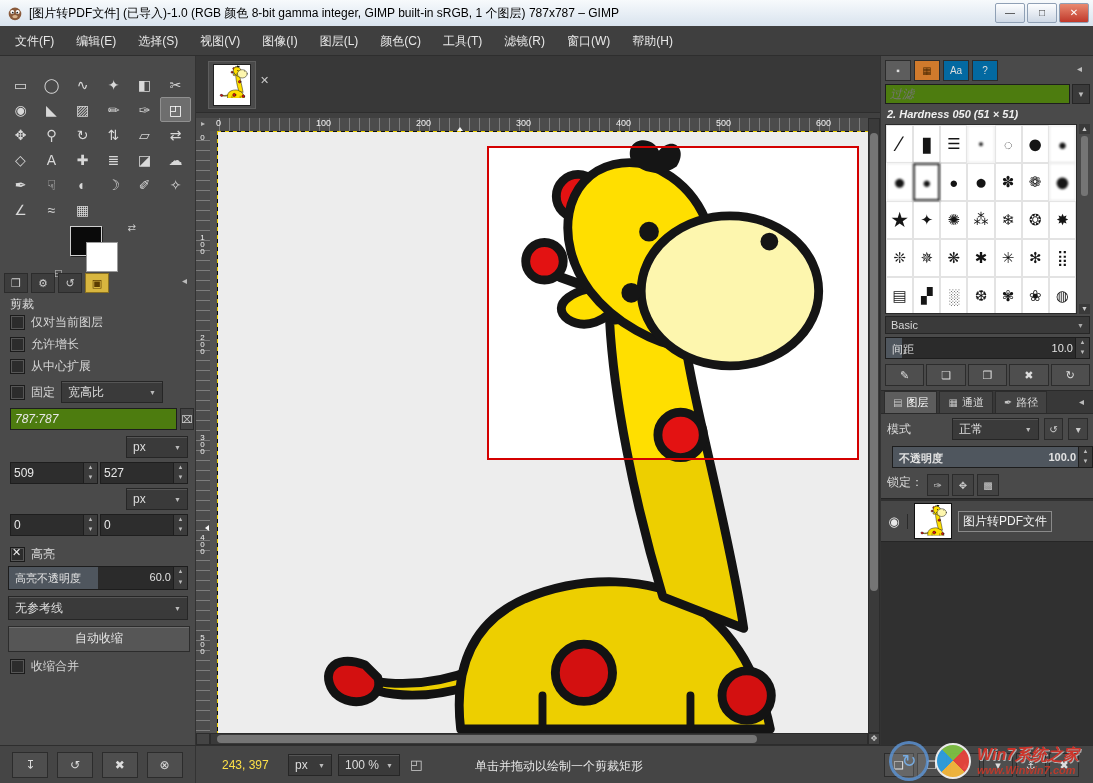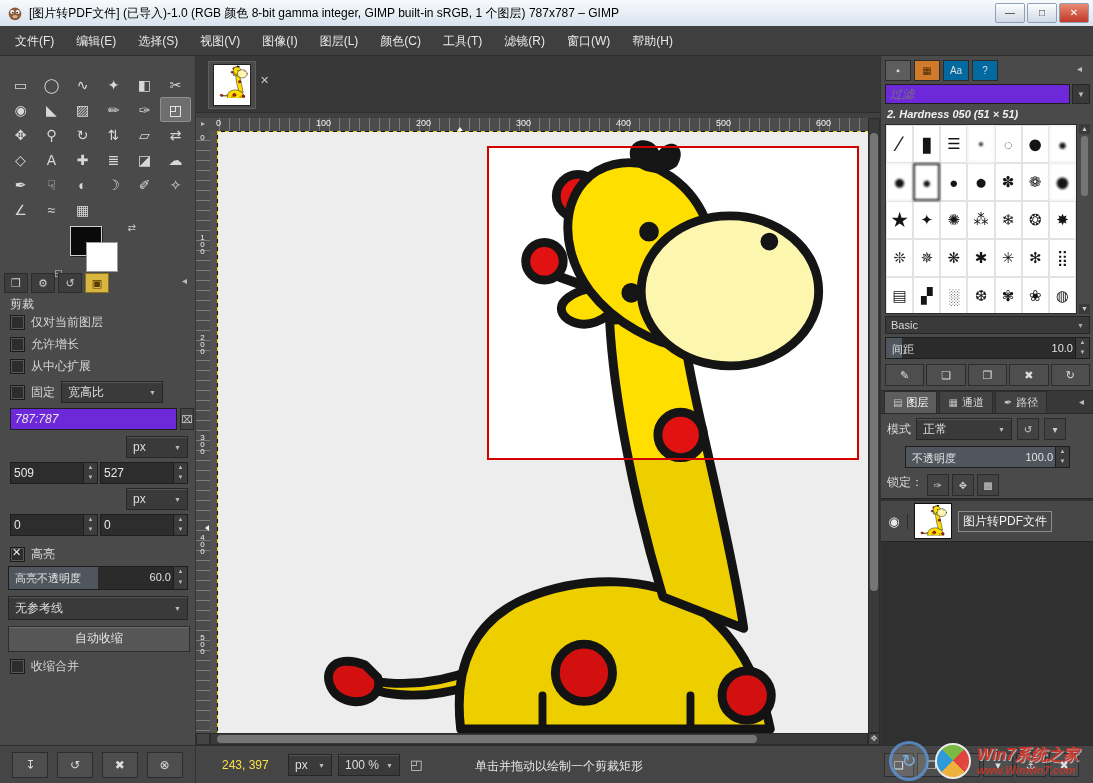--- a/index.html
+++ b/index.html
@@ -46,21 +46,21 @@
   
   #tooloptions{left:0;top:240px;width:196px;height:449px;}
   .to-title{position:absolute;left:10px;top:0;color:#dcdcdc;font-size:12px;}
   .cbrow{position:absolute;left:10px;display:flex;align-items:center;gap:6px;height:20px;}
   .cb{width:13px;height:13px;background:#2c2c2c;border:1px solid #1b1b1b;box-shadow:inset 0 0 0 1px #565656;position:relative;flex:0 0 auto;}
   .cb[data-checked="true"]::after{content:"✕";position:absolute;left:1px;top:-2px;font-size:11px;color:#f0f0f0;}
   .cblabel{color:#d6d6d6;font-size:12px;white-space:nowrap;}
   .ddbtn{background:#3a3a3a;border:1px solid #262626;box-shadow:inset 0 1px 0 #555;color:#ddd;font-size:12px;
          display:flex;align-items:center;padding:0 6px;box-sizing:border-box;}
   .ddbtn::after{content:"▼";font-size:7px;margin-left:auto;color:#bbb;padding-left:6px;}
-  .tinput{background:#6d28d9;border:1px solid #1e1e1e;color:#e8e8e8;font-style:italic;font-size:12px;
+  .tinput{background:#4d7c0f;border:1px solid #1e1e1e;color:#e8e8e8;font-style:italic;font-size:12px;
           padding:2px 4px;box-sizing:border-box;font-family:"Liberation Sans","DejaVu Sans",sans-serif;}
   .spin{position:absolute;height:22px;background:#2d2d2d;border:1px solid #1e1e1e;display:flex;align-items:center;box-sizing:border-box;}
   .spin input{flex:1;background:transparent;border:none;color:#e8e8e8;font-size:12px;width:100%;padding:0 3px;outline:none;
               font-family:"Liberation Sans","DejaVu Sans",sans-serif;}
   .spinbtns{width:13px;height:100%;display:flex;flex-direction:column;border-left:1px solid #1e1e1e;}
   .spinbtns span{flex:1;font-size:6px;line-height:9px;text-align:center;color:#bbb;background:#3c3c3c;}
   .labelrow{position:absolute;left:10px;color:#d6d6d6;font-size:12px;margin-top:24px;}
   .slider{position:absolute;background:#2b2b2b;border:1px solid #1d1d1d;height:24px;box-sizing:border-box;overflow:hidden;}
   .slider .fill{position:absolute;left:0;top:0;bottom:0;background:#4f565e;}
   .slider .slabel{position:absolute;left:6px;top:4px;color:#e2e2e2;font-size:11px;}
@@ -139,24 +139,24 @@
 
   #layertabs{position:absolute;left:0;top:334px;width:213px;height:24px;background:#383838;border-top:1px solid #2a2a2a;
              border-bottom:1px solid #2a2a2a;display:flex;align-items:flex-end;padding-left:3px;box-sizing:border-box;}
   .ltab{height:21px;display:flex;align-items:center;gap:4px;padding:0 8px;background:#424242;border:1px solid #2c2c2c;
         border-bottom:none;color:#d9d9d9;font-size:11px;margin-right:2px;}
   .ltab[data-cls="active"]{background:#5d5d5d;color:#fff;}
   .ltab .ticon{font-size:10px;color:#c6c6c6;}
   #ltcollapse{margin-left:auto;margin-right:5px;color:#bbb;font-size:10px;align-self:center;}
 
   #moderow{position:absolute;left:6px;top:362px;width:201px;height:22px;display:flex;align-items:center;gap:5px;}
-  #modedd{width:96px;height:22px;}
+  #modedd{width:96px;height:22px;margin-left:36px;}
   .miniicon{width:20px;height:20px;background:#434343;border:1px solid #2b2b2b;color:#ccc;font-size:10px;
             display:flex;align-items:center;justify-content:center;}
-  #opacityslider{left:24px;top:390px;width:165px;}
+  #opacityslider{left:11px;top:390px;width:201px;font-weight:bold;}
   #lockrow{position:absolute;left:6px;top:418px;width:201px;height:20px;display:flex;gap:4px;}
   #layerlist{position:absolute;left:0;top:442px;width:213px;height:247px;background:#303030;border-top:1px solid #242424;}
   #layerrow{position:absolute;left:0;top:2px;width:213px;height:40px;background:#474747;display:flex;align-items:center;gap:6px;
             border-bottom:1px solid #262626;}
   #eyecell{width:26px;text-align:center;color:#e8e8e8;font-size:13px;border-right:1px solid #2a2a2a;}
   #layerthumb{width:36px;height:34px;background:#fff;border:1px solid #111;flex:0 0 auto;}
   #layername{font-size:12px;color:#f2f2f2;border:1px solid #8a8a8a;padding:1px 4px;white-space:nowrap;}
 
   
   #statusbar{left:0;top:745px;width:1093px;height:38px;background:#454545;border-top:1px solid #2e2e2e;}

